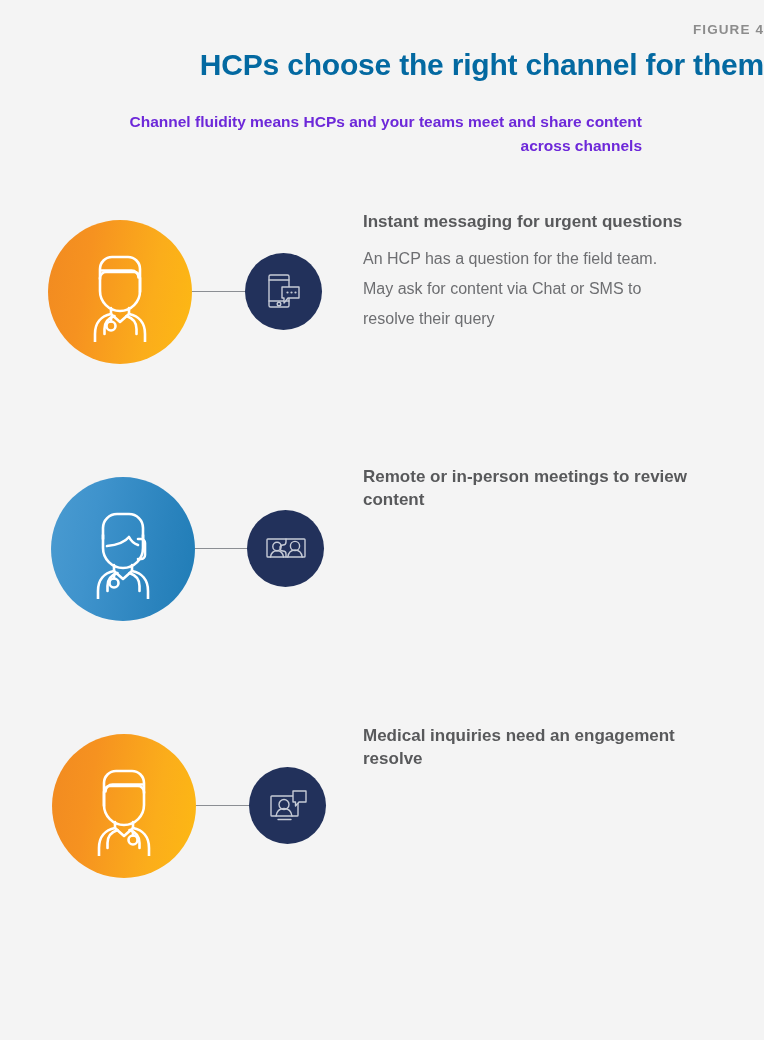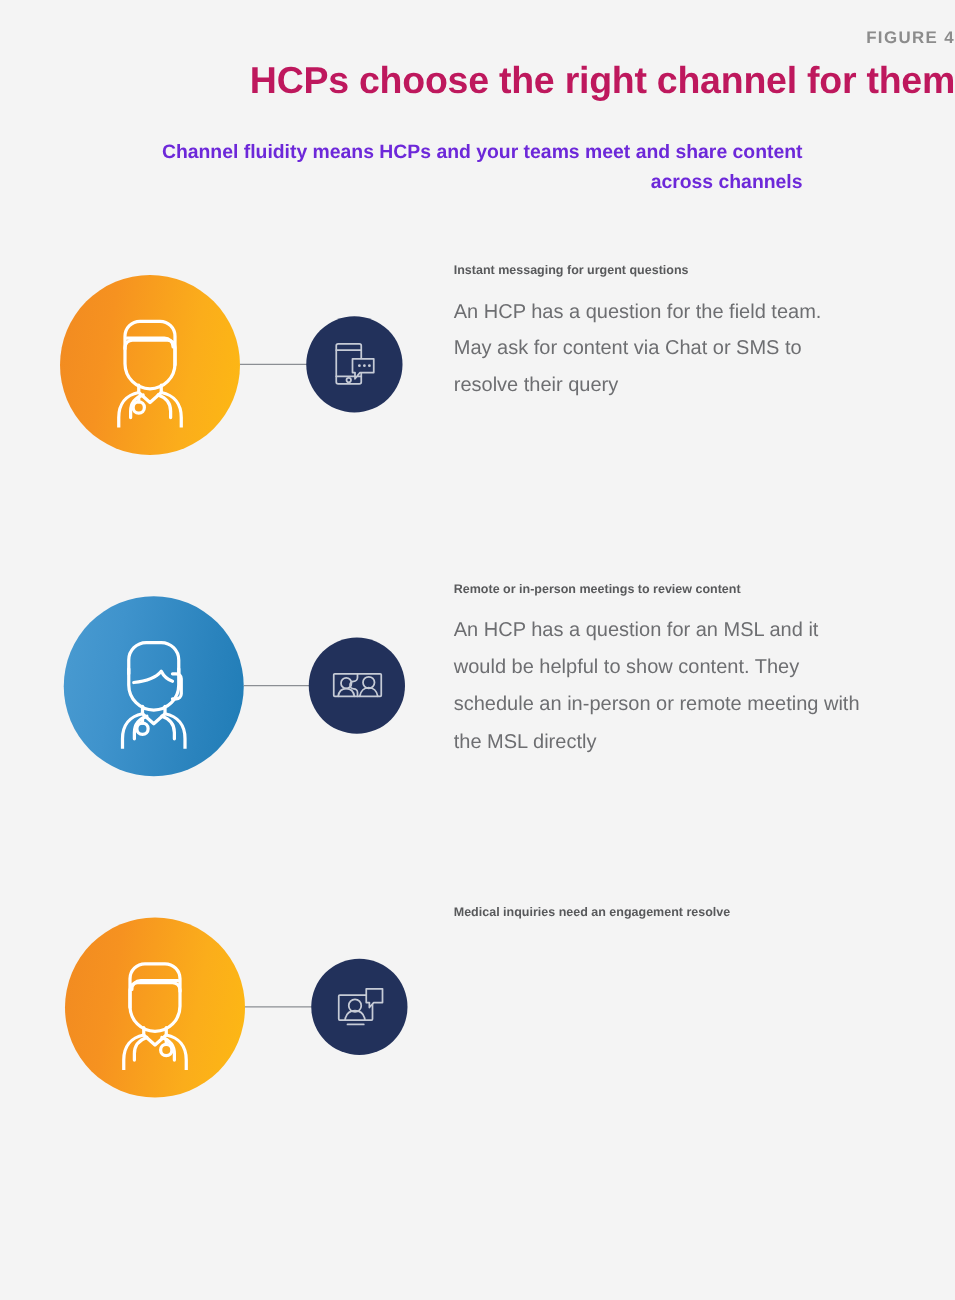--- a/index.html
+++ b/index.html
@@ -30,21 +30,21 @@
     font-size: 13.5px;
     font-weight: bold;
     letter-spacing: 1.1px;
     color: #8c8c8c;
     line-height: 1.2;
     margin: 0;
   }
   .figure-title {
     font-size: 30px;
     font-weight: bold;
-    color: #be185d;
+    color: #0369a1;
     line-height: 1.25;
     margin: 8px 0 0 0;
     letter-spacing: -0.2px;
   }
   .figure-subtitle {
     font-size: 15.5px;
     font-weight: bold;
     color: #6d28d9;
     line-height: 1.55;
     margin: 26px auto 0 auto;
@@ -122,21 +122,21 @@
   .row-3 .connector  { left: 196px; }
   .row-3 .small-circle { left: 249px; }
 
   
   .text-col {
     flex: 1 1 auto;
     padding-right: 56px;
     padding-top: 8px;
   }
   .item-title {
-    font-size: 10px;
+    font-size: 17px;
     font-weight: bold;
     color: #58595b;
     line-height: 1.38;
     margin: 0;
   }
   .item-body {
     font-size: 16px;
     color: #6d6e71;
     line-height: 1.86;
     margin: 11px 0 0 0;
@@ -240,21 +240,20 @@
             <path d="M7.5 32 c0.6 -4 3.3 -6.2 6.5 -6.2 s5.9 2.2 6.5 6.2"></path>
             <circle cx="32" cy="21" r="4.6"></circle>
             <path d="M24.8 32 c0.7 -4.5 3.7 -7 7.2 -7 s6.5 2.5 7.2 7"></path>
             <path d="M23 14 v3 a3 3 0 0 1 -3 3 h0 a3 3 0 0 0 -3 3 v0 a3 3 0 0 0 3 3 h0 a3 3 0 0 1 3 3 v3"></path>
           </svg>
         </div>
 
       </div>
       <div class="text-col">
         <p class="item-title">Remote or in-person meetings to review content</p>
-        <p class="item-body">An HCP has a question for an MSL and it would be helpful to show content. They schedule an in-person or remote meeting with the MSL directly</p>
       </div>
     </div>
 
     <div class="row row-3">
       <div class="icon-col">
 
         <div class="big-circle orange flipx">
           <svg width="100" height="100" viewBox="0 0 100 100" fill="none" stroke="#ffffff" stroke-width="2.6" stroke-linecap="round" stroke-linejoin="round">
             <path d="M30 37 V27 a12 12 0 0 1 12-12 h16 a12 12 0 0 1 12 12 v23"></path>
             <path d="M31.5 28.5 h30 a7 7 0 0 1 7 7"></path>

